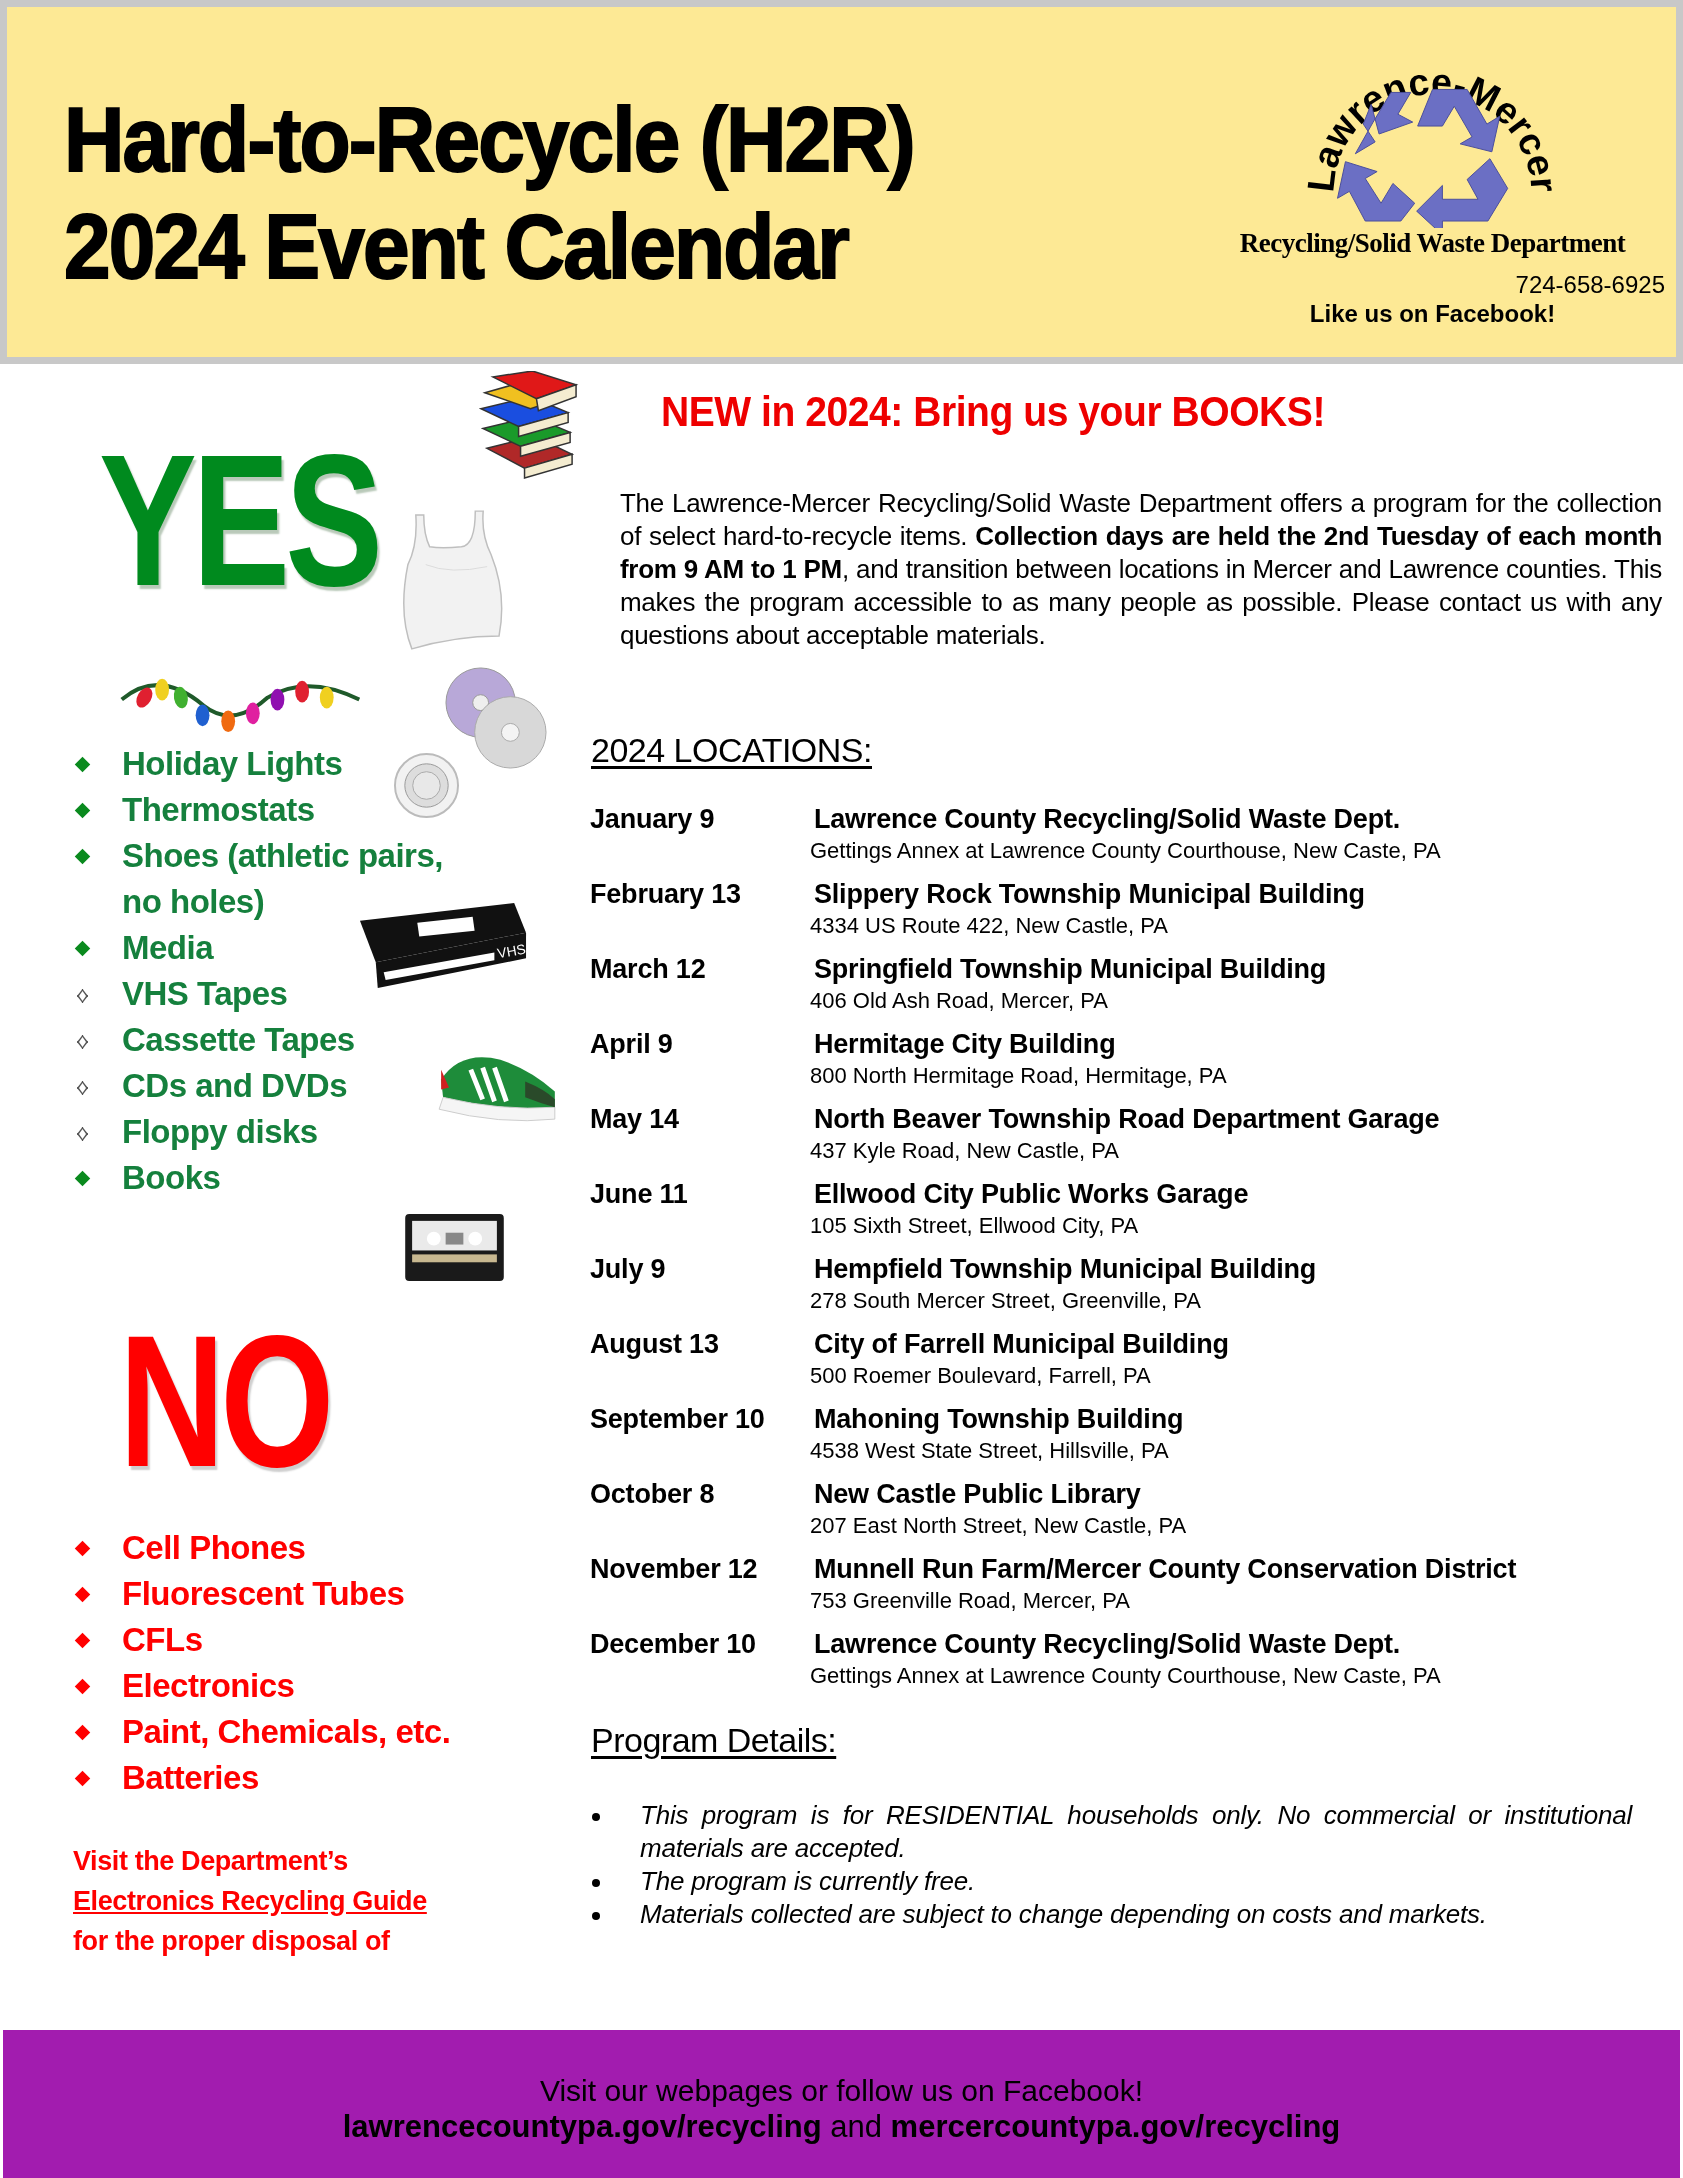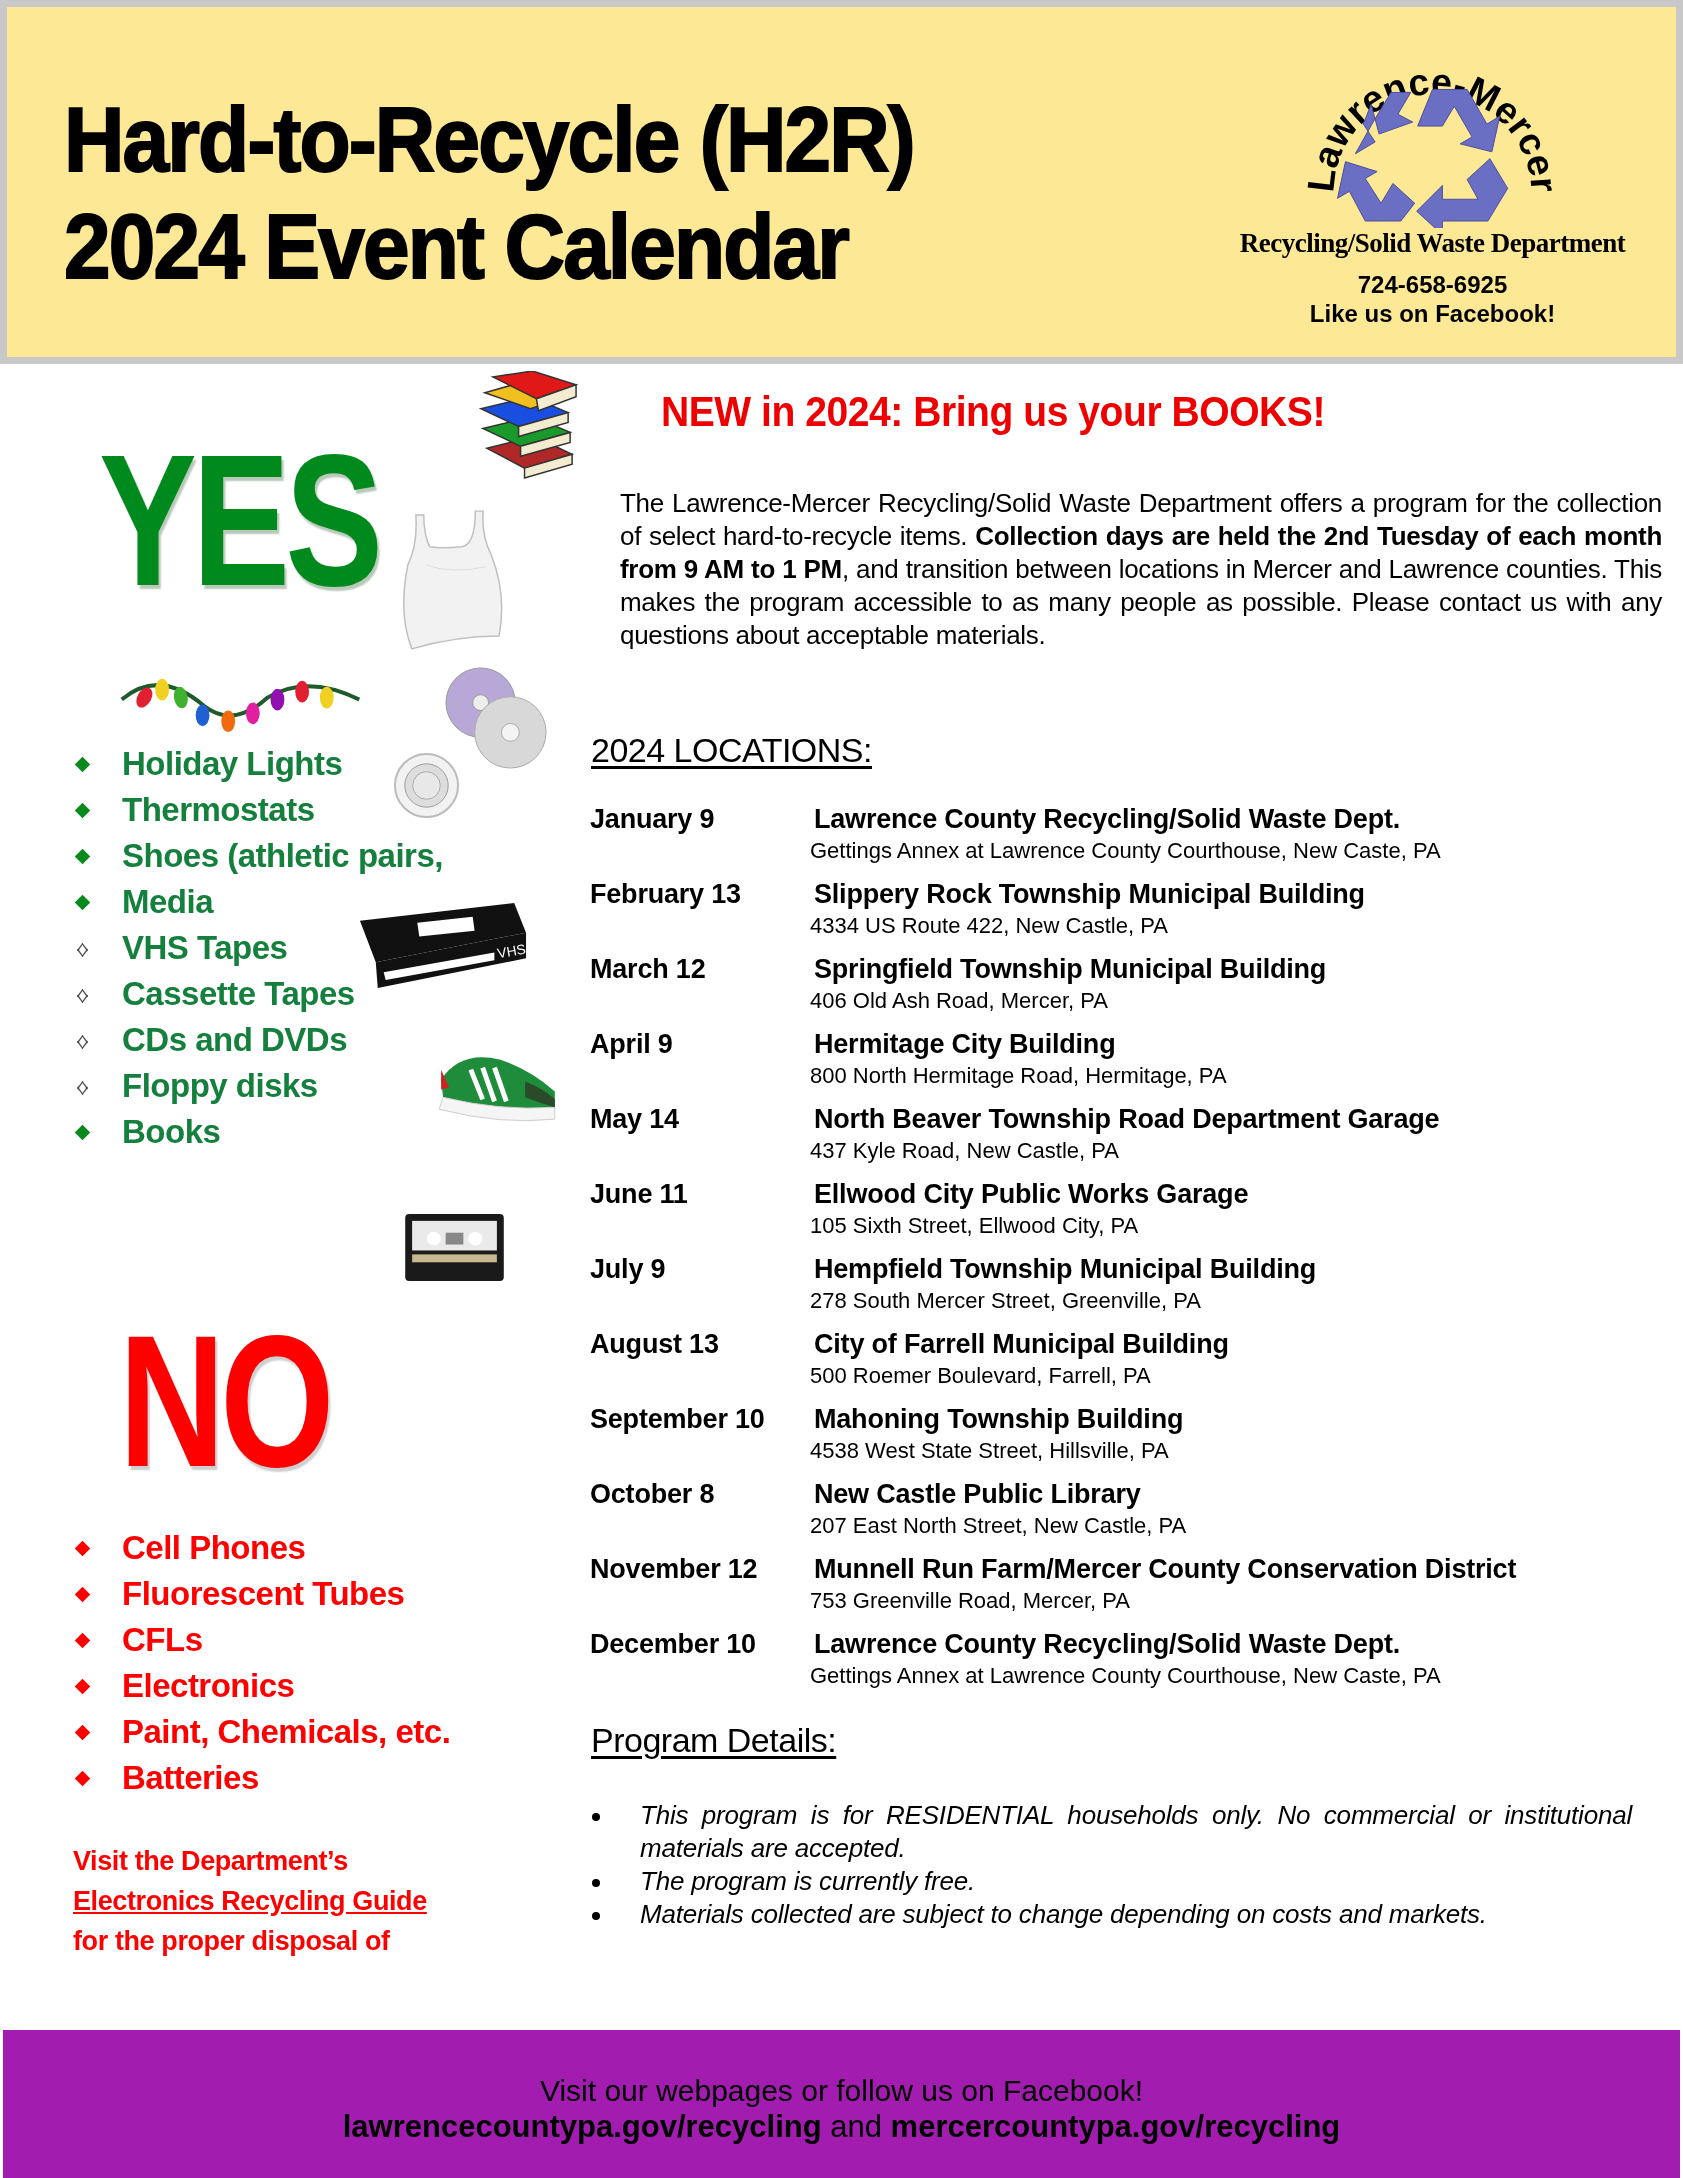--- a/index.html
+++ b/index.html
@@ -25,21 +25,21 @@
     text-align: center;
   }
   .logo-svg { position: absolute; left: 94px; top: 0; width: 277px; height: 193px; }
   .dept-name {
     position: absolute; left: 0; top: 193px; width: 465px;
     font-family: "Liberation Serif", serif; font-weight: 700; font-size: 27px;
     letter-spacing: -0.5px;
   }
   .phone {
     position: absolute; left: 0; top: 236px; width: 465px;
-    font-weight: 700; font-size: 24px;
+    font-weight: 400; font-size: 24px; text-align: right;
   }
   .fb {
     position: absolute; left: 0; top: 265px; width: 465px;
     font-weight: 700; font-size: 24px;
   }
 
   
   .yes-word, .no-word {
     position: absolute; font-weight: 900; letter-spacing: -6px;
     transform: scaleX(0.78); transform-origin: left top;
@@ -177,20 +177,21 @@
     <div class="fb">Like us on Facebook!</div>
   </div>
 </div>
 
 <div class="yes-word">YES</div>
 
 <ul class="item-list yes-list">
   <li><span class="bullet solid-green"></span><span>Holiday Lights</span></li>
   <li><span class="bullet solid-green"></span><span>Thermostats</span></li>
   <li><span class="bullet solid-green"></span><span>Shoes (athletic pairs,</span></li>
+  <li><span>no holes)</span></li>
   <li><span class="bullet solid-green"></span><span>Media</span></li>
   <li><span class="bullet hollow"></span><span>VHS Tapes</span></li>
   <li><span class="bullet hollow"></span><span>Cassette Tapes</span></li>
   <li><span class="bullet hollow"></span><span>CDs and DVDs</span></li>
   <li><span class="bullet hollow"></span><span>Floppy disks</span></li>
   <li><span class="bullet solid-green"></span><span>Books</span></li>
 </ul>
 
 <div class="no-word">NO</div>
 

